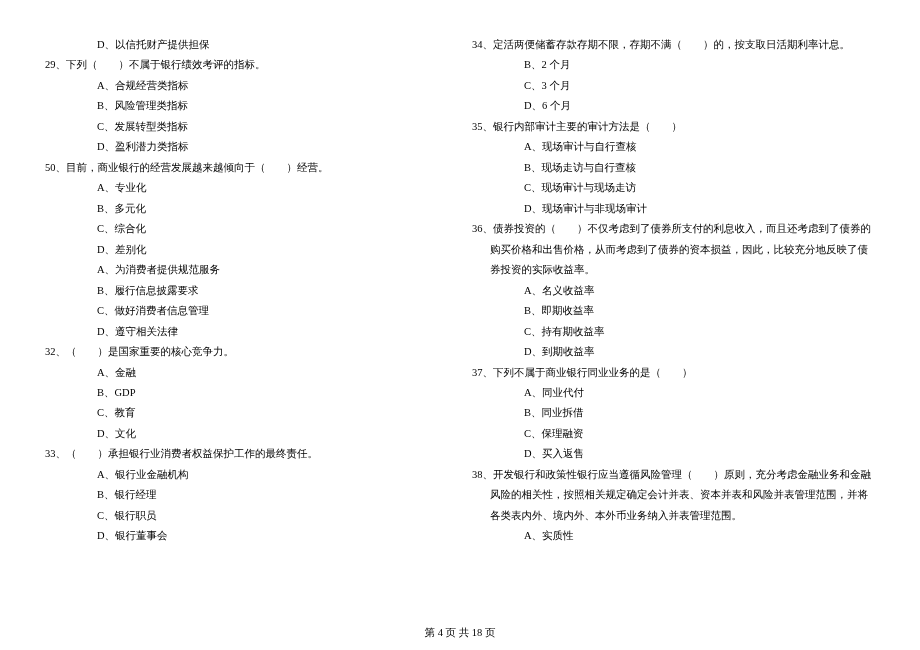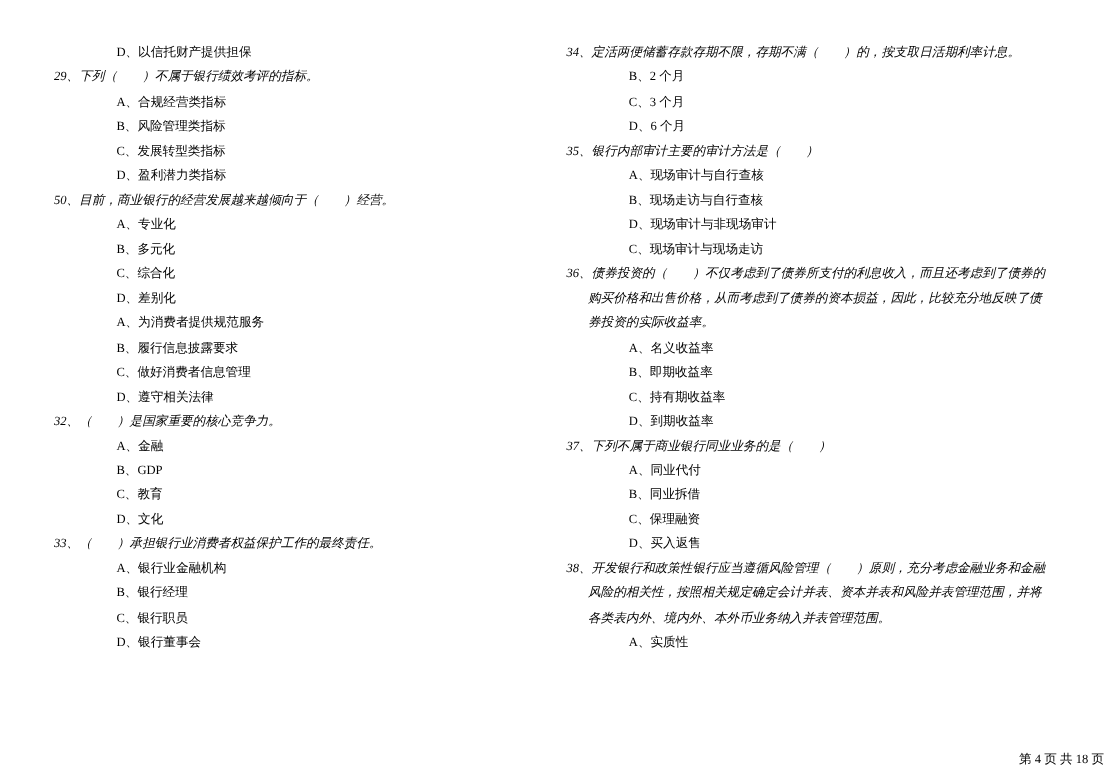--- a/index.html
+++ b/index.html
@@ -26,27 +26,26 @@
       font-size: 10.5px;
       line-height: 1.95;
       color: #000;
     }
     .option {
       padding-left: 52px;
     }
     .question {
       padding-left: 18px;
       text-indent: -18px;
-      font-style: italic;
     }
     .footer {
       position: absolute;
       bottom: 10px;
       width: 100%;
-      text-align: right;
+      text-align: center;
       font-size: 10.5px;
       color: #000;
       margin-top: 40px;
     }
   </style>
 </head>
 <body>
 
 <div class="page">
   <div class="column">
@@ -84,22 +83,22 @@
 
   <div class="column">
     <div class="question">34、定活两便储蓄存款存期不限，存期不满（　　）的，按支取日活期利率计息。</div>
     <div class="option">B、2 个月</div>
     <div class="option">C、3 个月</div>
     <div class="option">D、6 个月</div>
 
     <div class="question">35、银行内部审计主要的审计方法是（　　）</div>
     <div class="option">A、现场审计与自行查核</div>
     <div class="option">B、现场走访与自行查核</div>
+    <div class="option">C、现场审计与现场走访</div>
     <div class="option">D、现场审计与非现场审计</div>
-    <div class="option">C、现场审计与现场走访</div>
 
     <div class="question">36、债券投资的（　　）不仅考虑到了债券所支付的利息收入，而且还考虑到了债券的购买价格和出售价格，从而考虑到了债券的资本损益，因此，比较充分地反映了债券投资的实际收益率。</div>
     <div class="option">A、名义收益率</div>
     <div class="option">B、即期收益率</div>
     <div class="option">C、持有期收益率</div>
     <div class="option">D、到期收益率</div>
 
     <div class="question">37、下列不属于商业银行同业业务的是（　　）</div>
     <div class="option">A、同业代付</div>
     <div class="option">B、同业拆借</div>

